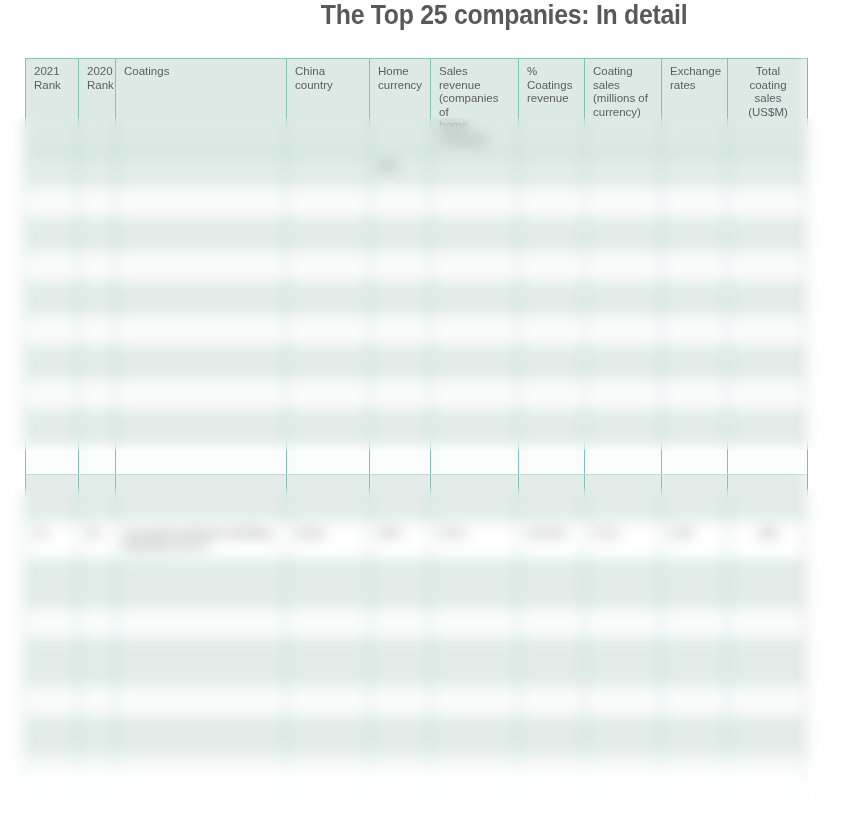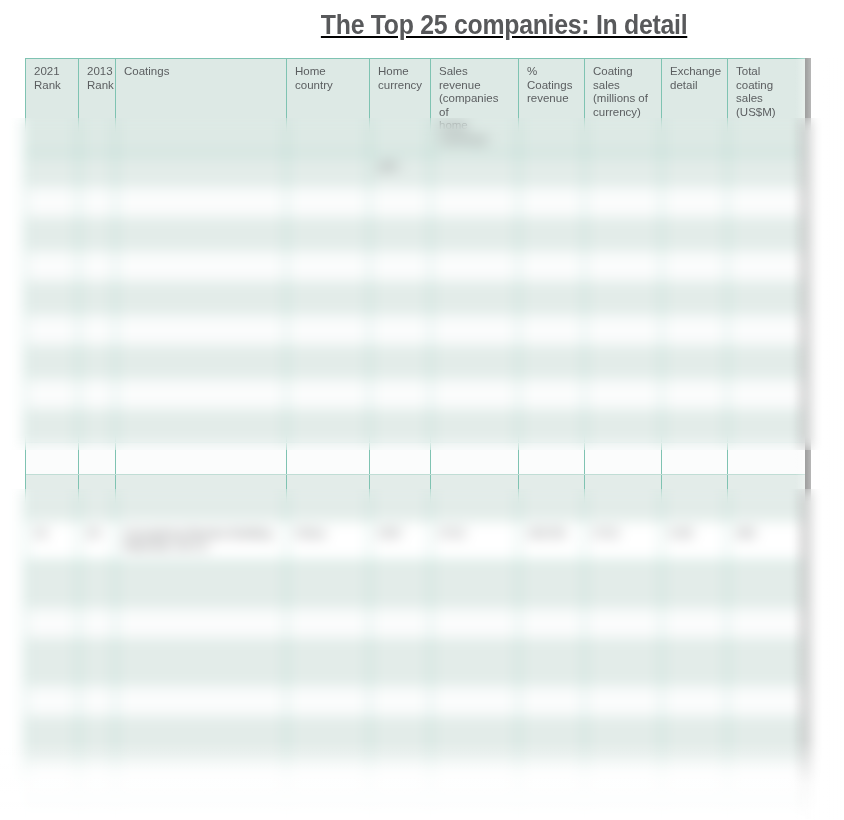--- a/index.html
+++ b/index.html
@@ -16,25 +16,24 @@
   }
 
   
   .title-bar {
     position: absolute;
     top: 0;
     left: 0;
     width: 724px;
     height: 50px;
     display: flex;
-    align-items: center;
+    align-items: flex-start;
     justify-content: flex-end;
     padding-right: 37px;
     box-sizing: border-box;
-    text-decoration: underline;
   }
   .page-title {
     font-family: "Liberation Sans Narrow", "Liberation Sans", sans-serif;
     font-weight: bold;
     font-size: 27px;
     letter-spacing: -0.3px;
     color: #58595b;
     transform: scaleX(0.92);
     transform-origin: right center;
     white-space: nowrap;
@@ -63,21 +62,22 @@
     line-height: 13.6px;
     color: #5b5e60;
   }
   table.top25 th:first-child,
   table.top25 td:first-child {
     border-left: 1px solid #7fc3b2;
     margin-left: 32px;
   }
   table.top25 th:last-child,
   table.top25 td:last-child {
-    border-right: 6px solid #737373;
+    border-right: 1px solid #737373;
+    text-align: center;
   }
 
   
   thead th {
     background: #dde9e5;
     color: #2f9a83;
     font-weight: normal;
     text-align: left;
     height: 60px;
     border-top: 1px solid #7fc3b2;
@@ -179,36 +179,36 @@
         <col class="c-salesrev">
       <col class="c-pctcoat">
         <col class="c-coatsales">
         <col class="c-exch">
         <col class="c-totsales">
     </colgroup>
     <thead>
       <tr>
         <th style="white-space:pre-line">2021
 Rank</th>
-        <th style="white-space:pre-line">2013
+        <th style="white-space:pre-line">2020
 Rank</th>
         <th style="white-space:pre-line">Coatings</th>
-        <th style="white-space:pre-line">Home country</th>
+        <th style="white-space:pre-line">China country</th>
         <th style="white-space:pre-line">Home
 currency</th>
         <th style="white-space:pre-line">Sales revenue
 (companies of
 home currency)</th>
         <th style="white-space:pre-line">% Coatings
 revenue</th>
         <th style="white-space:pre-line">Coating sales
 (millions of
 currency)</th>
         <th style="white-space:pre-line">Exchange
-detail</th>
+rates</th>
         <th style="white-space:pre-line">Total coating
 sales (US$M)</th>
       </tr>
     </thead>
     <tbody id="table-body">
         <tr class="alt">
           <td class="rank-2021">&nbsp;</td>
           <td>&nbsp;</td>
           <td>&nbsp;</td>
           <td>&nbsp;</td>

